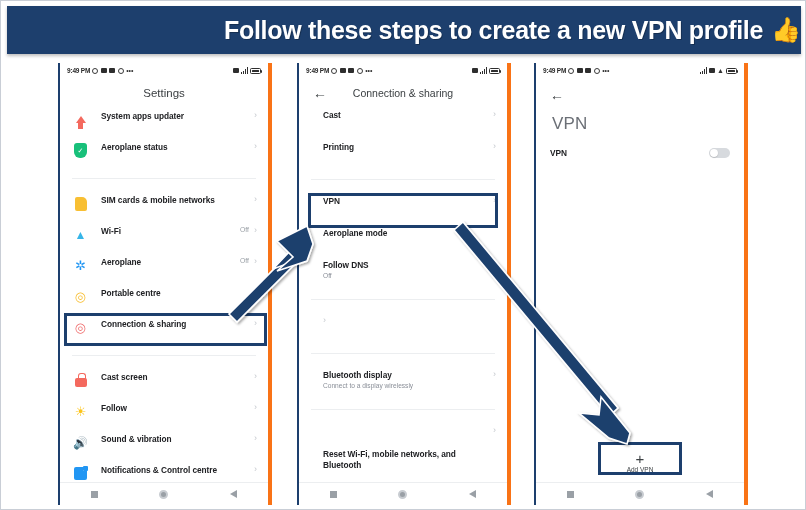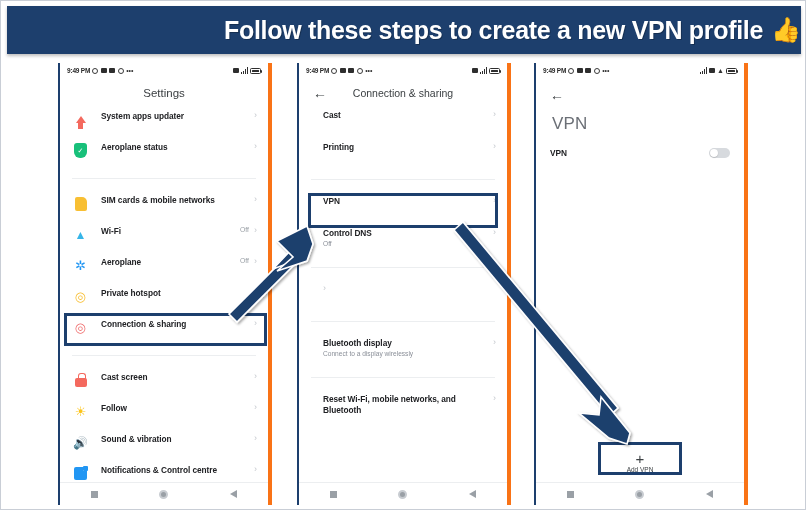--- a/index.html
+++ b/index.html
@@ -301,21 +301,21 @@
           <span class="ic-bt">✲</span>
         </span>
       <span class="row-label">Aeroplane</span>
       <span class="row-val">Off</span>
       <span class="chev">›</span>
     </div>
     <div class="row">
       <span class="row-ic">
           <span class="ic-hot">◎</span>
         </span>
-      <span class="row-label">Private hotspot</span>
+      <span class="row-label">Portable centre</span>
       <span class="chev">›</span>
     </div>
     <div class="row">
       <span class="row-ic">
           <span class="ic-conn">◎</span>
         </span>
       <span class="row-label">Connection &amp; sharing</span>
       <span class="chev">›</span>
     </div>
 
@@ -398,23 +398,26 @@
       <span class="chev">›</span>
     </div>
 
     <div class="divider"></div>
     <div class="gap"></div>
 
     <div class="row row-plain">
       <span class="row-label">VPN</span>
       <span class="chev">›</span>
     </div>
+    <div class="row row-plain">
+      <span class="row-label">Aeroplane mode</span>
+    </div>
     <div class="row row-plain" style="height:34px">
       <span class="row-label">
-        <span>Control DNS</span>
+        <span>Follow DNS</span>
         <small>Off</small>
       </span>
       <span class="chev">›</span>
     </div>
 
     <div class="divider"></div>
     <div class="gap"></div>
 
     <div class="row row-plain">
       <span class="chev">›</span>
@@ -428,21 +431,21 @@
         <span>Bluetooth display</span>
         <small>Connect to a display wirelessly</small>
       </span>
       <span class="chev">›</span>
     </div>
 
     <div class="divider"></div>
     <div class="gap"></div>
 
     <div class="row row-plain" style="height:34px">
-      <span class="row-label" style="padding-right:14px;line-height:11px;">Reset Wi-Fi, mobile networks, and Bluetooth</span>
+      <span class="row-label" style="padding-right:14px;line-height:11px;margin-top:23px;">Reset Wi-Fi, mobile networks, and Bluetooth</span>
       <span class="chev">›</span>
     </div>
 
     <div class="navbar">
       <span class="nav-sq"></span>
       <span class="nav-ci"></span>
       <span class="nav-tr"></span>
     </div>
   </div>
 

